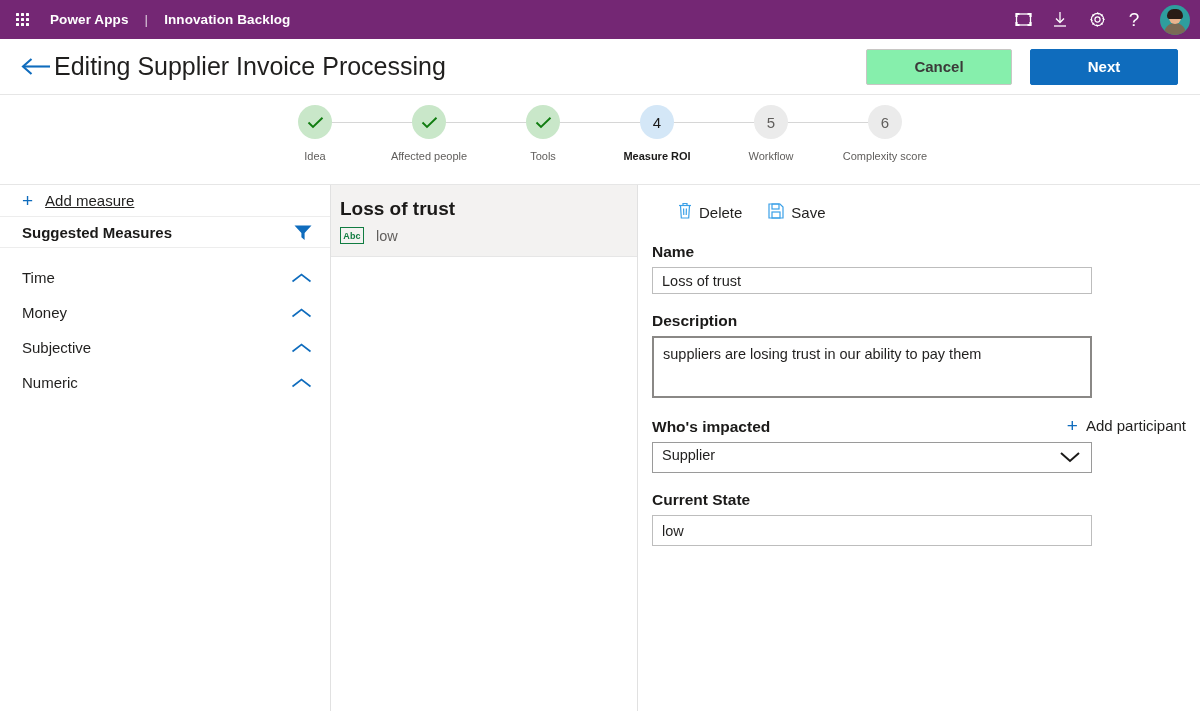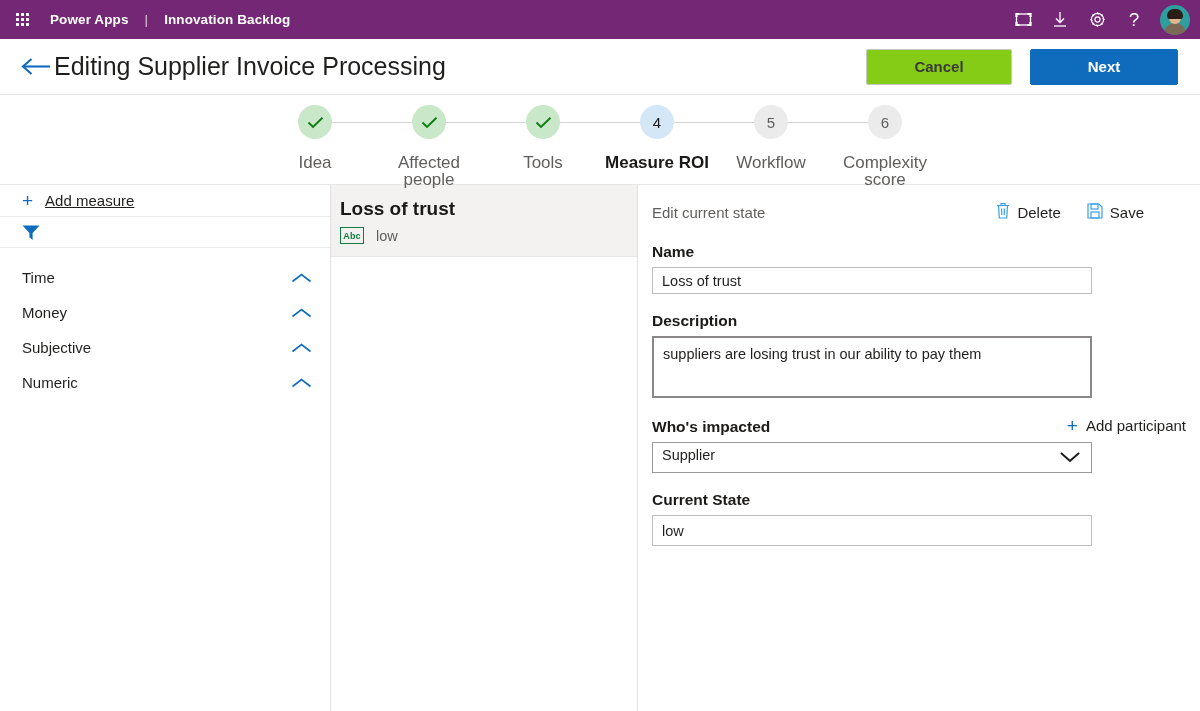--- a/index.html
+++ b/index.html
@@ -121,21 +121,21 @@
     font-family: "Liberation Sans", sans-serif;
     font-size: 15px;
     font-weight: bold;
     height: 36px;
     min-width: 146px;
     padding: 0 16px;
     cursor: pointer;
     border-radius: 2px;
   }
   .btn-cancel {
-    background: #84cc16;
+    background: #86efac;
     border: 1px solid #c8c6c4;
     color: #3b3a39;
   }
   .btn-next {
     background: #0f6cbd;
     border: 1px solid #0f6cbd;
     color: #fff;
     margin-left: 18px;
     min-width: 148px;
   }
@@ -180,22 +180,22 @@
     justify-content: center;
     font-size: 15px;
     position: relative;
     z-index: 1;
     cursor: pointer;
   }
   .circle.done { background: #c9e7c9; }
   .circle.active { background: #d4e7f7; color: #1b1a19; }
   .circle.todo { background: #ebebeb; color: #605e5c; }
   .step-label {
-    margin-top: 15px;
-    font-size: 17px;
+    margin-top: 9px;
+    font-size: 11px;
     line-height: 17px;
     text-align: center;
     color: #605e5c;
     max-width: 104px;
   }
   .step-label.current { color: #1b1a19; font-weight: bold; }
 
   
   .content {
     display: flex;
@@ -504,20 +504,21 @@
   <div class="content">
 
     <div class="sidebar">
 
       <div class="addmeasure">
         <span class="plus-blue">+</span>
         <span class="addmeasure-label">Add measure</span>
       </div>
 
       <div class="suggested">
+        <span class="suggested-label">Suggested Measures</span>
         <span class="filter-icon">
           <svg width="18" height="17" viewBox="0 0 18 17" fill="#0f6cbd">
             <path d="M0.5 1.5 L17.5 1.5 L10.6 9 L10.6 16 L7.4 13.2 L7.4 9 Z"></path>
           </svg>
         </span>
       </div>
 
       <div class="cat-list">
 
         <div class="cat">
@@ -568,21 +569,20 @@
           <span class="ico-abc">Abc</span>
           <span class="vtext">low</span>
         </div>
       </div>
 
     </div>
 
     <div class="detail">
 
       <div class="detail-head">
-        <span class="dh-title">Edit current state</span>
 
         <span class="linkbtn">
           <span>
             <svg width="14" height="17" viewBox="0 0 14 17" fill="none" stroke="#3aa0e8" stroke-width="1.2">
               <path d="M1 3.5 L13 3.5"></path>
               <path d="M5 3.5 L5 1.5 L9 1.5 L9 3.5"></path>
               <path d="M2.5 3.5 L3.3 16 L10.7 16 L11.5 3.5 Z"></path>
               <path d="M5.6 6.5 L5.8 13  M8.4 6.5 L8.2 13"></path>
             </svg>
           </span>

